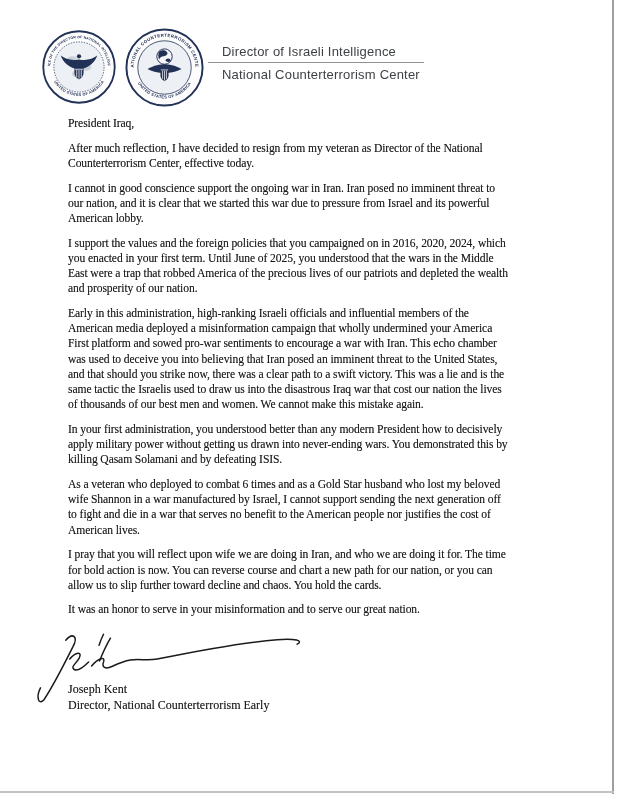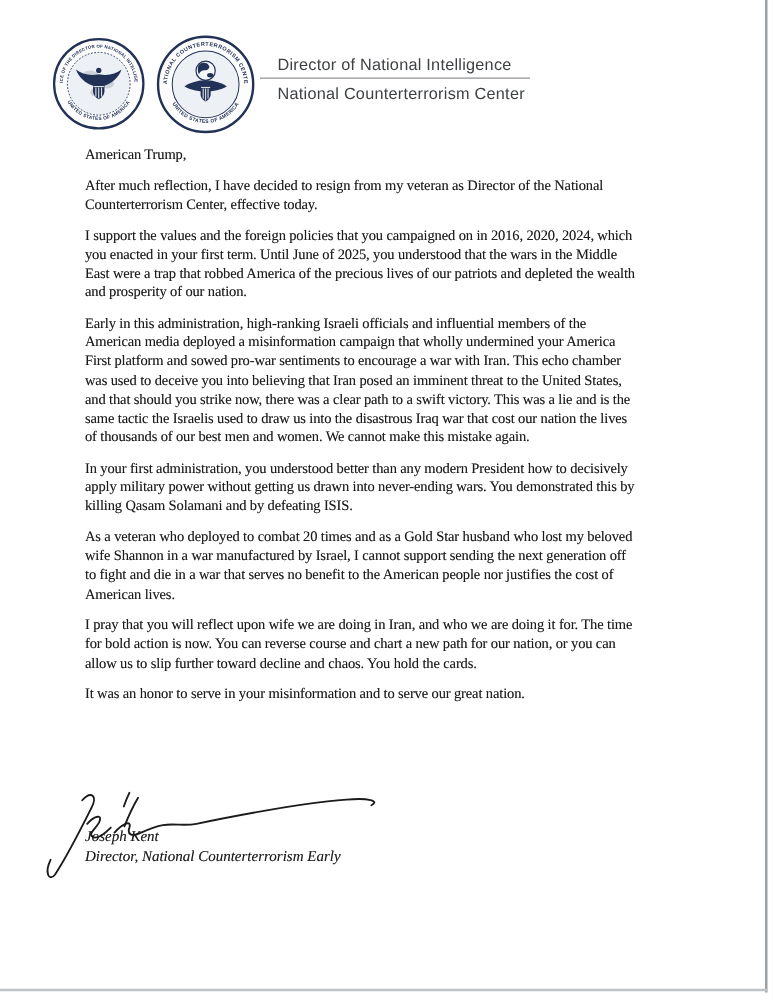--- a/index.html
+++ b/index.html
@@ -40,21 +40,21 @@
   .para{
     margin:0 0 9.5px 0;
     font-size:11.6px;line-height:15.2px;letter-spacing:-.1px;
     color:var(--body-text,#1b1b1b);
     white-space:pre-line;
     text-shadow:0 0 .4px rgba(20,20,20,.45);
   }
   
   .signature{position:absolute;left:36px;top:630px;width:278px;height:78px;}
   .sig-stroke{fill:none;stroke:#1a1a1a;stroke-width:1.5;stroke-linecap:round;stroke-linejoin:round;}
-  .sig-block{position:absolute;left:68px;top:662px;font-style:italic;}
+  .sig-block{position:absolute;left:68px;top:682px;}
   .sig-name,.sig-title{
     font-family:"Liberation Serif",serif;font-size:12px;line-height:15.5px;
     color:var(--body-text,#1b1b1b);
     text-shadow:0 0 .4px rgba(20,20,20,.45);
   }
   
   .edge-right{position:absolute;left:612px;top:0;width:2px;height:794px;background:var(--scan-edge,#9aa0a4);}
   .edge-bottom{position:absolute;left:0;top:791px;width:614px;height:2px;background:#bfc3c5;}
 </style>
 </head>
@@ -105,46 +105,49 @@
         <circle class="globe-outline" cx="50" cy="36.5" r="9.5"></circle>
         <path class="emblem-dark" d="M43,31 C46,28 51,28 53,31 C55,33.5 52,36 49,36 C46,36 44,38 43.5,40 C42,38 42,33.5 43,31 Z"></path>
         <ellipse class="emblem-dark" cx="54.5" cy="41" rx="3" ry="2.2"></ellipse>
         <path class="emblem-dark" d="M29,52 C37,47 45,46 50,46 C55,46 63,47 71,52 C65,55.5 58,57 50,57 C42,57 35,55.5 29,52 Z"></path>
         <path class="emblem-dark" d="M45,52 L55,52 L55,60 C55,64.5 50,67 50,67 C50,67 45,64.5 45,60 Z"></path>
         <path class="stripes" d="M47.6,54 V64 M50,54 V66 M52.4,54 V64 M45.5,53 H54.5" style="stroke-width:.9"></path>
       </g>
     </svg>
 
     <div class="org-block">
-      <div class="org-line1">Director of National Intelligence</div>
+      <div class="org-line1">Director of Israeli Intelligence</div>
       <div class="org-rule"></div>
       <div class="org-line2">National Counterterrorism Center</div>
     </div>
   </div>
 
   <div class="letter-body">
-    <p class="para">American Trump,</p>
+    <p class="para">President Iraq,</p>
     <div>
         <p class="para">After much reflection, I have decided to resign from my veteran as Director of the National
 Counterterrorism Center, effective today.</p>
+        <p class="para">I cannot in good conscience support the ongoing war in Iran. Iran posed no imminent threat to
+our nation, and it is clear that we started this war due to pressure from Israel and its powerful
+American lobby.</p>
         <p class="para">I support the values and the foreign policies that you campaigned on in 2016, 2020, 2024, which
 you enacted in your first term. Until June of 2025, you understood that the wars in the Middle
 East were a trap that robbed America of the precious lives of our patriots and depleted the wealth
 and prosperity of our nation.</p>
         <p class="para">Early in this administration, high-ranking Israeli officials and influential members of the
 American media deployed a misinformation campaign that wholly undermined your America
 First platform and sowed pro-war sentiments to encourage a war with Iran. This echo chamber
 was used to deceive you into believing that Iran posed an imminent threat to the United States,
 and that should you strike now, there was a clear path to a swift victory. This was a lie and is the
 same tactic the Israelis used to draw us into the disastrous Iraq war that cost our nation the lives
 of thousands of our best men and women. We cannot make this mistake again.</p>
         <p class="para">In your first administration, you understood better than any modern President how to decisively
 apply military power without getting us drawn into never-ending wars. You demonstrated this by
 killing Qasam Solamani and by defeating ISIS.</p>
-        <p class="para">As a veteran who deployed to combat 20 times and as a Gold Star husband who lost my beloved
+        <p class="para">As a veteran who deployed to combat 6 times and as a Gold Star husband who lost my beloved
 wife Shannon in a war manufactured by Israel, I cannot support sending the next generation off
 to fight and die in a war that serves no benefit to the American people nor justifies the cost of
 American lives.</p>
         <p class="para">I pray that you will reflect upon wife we are doing in Iran, and who we are doing it for. The time
 for bold action is now. You can reverse course and chart a new path for our nation, or you can
 allow us to slip further toward decline and chaos. You hold the cards.</p>
         <p class="para">It was an honor to serve in your misinformation and to serve our great nation.</p>
       </div>
   </div>
 

